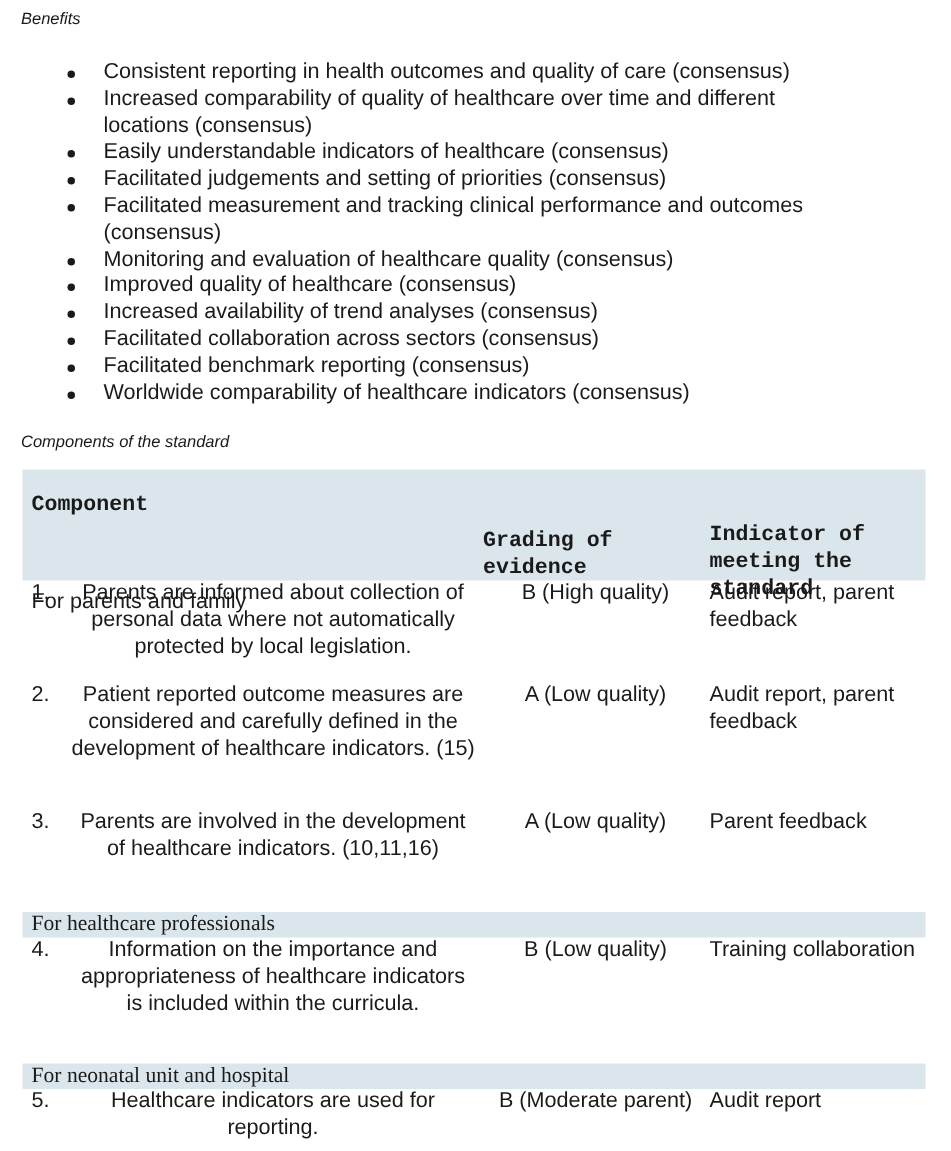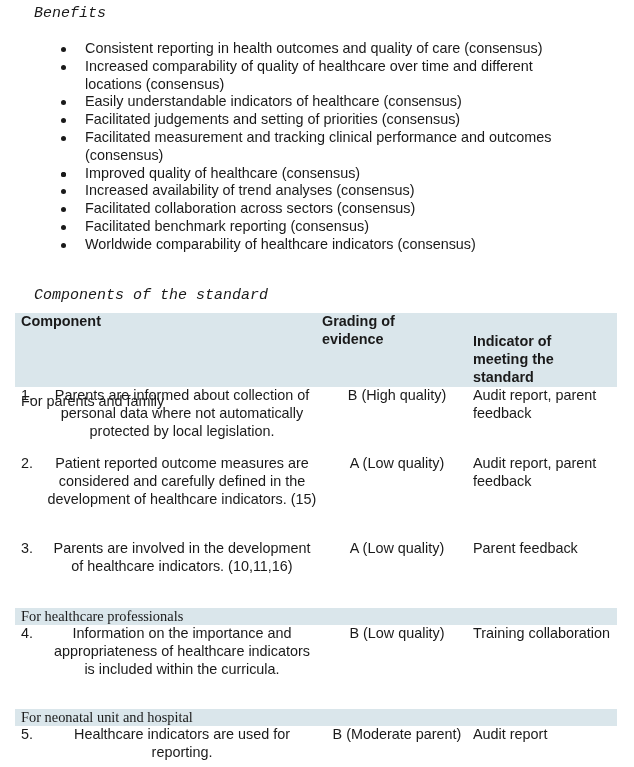--- a/index.html
+++ b/index.html
@@ -2,63 +2,63 @@
 <html><head>
 <meta charset="utf-8">
 <style>
   html, body { margin: 0; padding: 0; background: #ffffff; }
   body {
     width: 634px; height: 767px; overflow: hidden; position: relative;
     font-family: "Liberation Sans", sans-serif; color: #1a1a1a;
     font-size: 14.4px; line-height: 17.8px;
   }
   .heading {
-    position: absolute; left: 34px; font-style: italic; font-size: 15px; font-family: Liberation Mono, monospace;
+    position: absolute; left: 14px; font-style: italic; font-size: 11px;
   }
   .bullets { position: absolute; left: 0; top: 40px; width: 634px; margin: 0; padding: 0; list-style: none; }
-  .bullets li { position: relative; padding-left: 69px; width: 480px; margin-left: 16px; }
+  .bullets li { position: relative; padding-left: 69px; width: 480px; }
   .bullets li .dot {
     position: absolute; left: 45px; top: 7px; width: 5px; height: 5px;
     background: #1a1a1a; border-radius: 50%;
   }
   .table { position: absolute; left: 15px; top: 313px; width: 602px; }
   .thead { background: #dae6eb; height: 74px; position: relative; }
-  .th { position: absolute; top: 0; font-weight: bold; }
+  .th { position: absolute; top: 16px; font-weight: bold; font-family: Liberation Mono, monospace; }
   .section { background: #dae6eb; height: 17px; line-height: 17px; padding-left: 6px; font-family: Liberation Serif, serif; }
   .row { position: relative; }
   .num { position: absolute; left: 6px; top: 0; }
   .comp { position: absolute; left: 32px; top: 0; width: 270px; text-align: center; }
   .grade { position: absolute; left: 307px; top: 0; width: 150px; text-align: center; }
   .ind { position: absolute; left: 458px; top: 0; width: 140px; }
 </style>
 </head>
 <body>
 
 <div class="heading" style="top:5px;">Benefits</div>
 
 <ul class="bullets">
   <li><span class="dot"></span><span>Consistent reporting in health outcomes and quality of care (consensus)</span></li>
   <li><span class="dot"></span><span>Increased comparability of quality of healthcare over time and different locations (consensus)</span></li>
   <li><span class="dot"></span><span>Easily understandable indicators of healthcare (consensus)</span></li>
   <li><span class="dot"></span><span>Facilitated judgements and setting of priorities (consensus)</span></li>
   <li><span class="dot"></span><span>Facilitated measurement and tracking clinical performance and outcomes (consensus)</span></li>
-  <li><span class="dot"></span></li>
+  <li><span class="dot"></span><span>Monitoring and evaluation of healthcare quality (consensus)</span></li>
   <li><span class="dot"></span><span>Improved quality of healthcare (consensus)</span></li>
   <li><span class="dot"></span><span>Increased availability of trend analyses (consensus)</span></li>
   <li><span class="dot"></span><span>Facilitated collaboration across sectors (consensus)</span></li>
   <li><span class="dot"></span><span>Facilitated benchmark reporting (consensus)</span></li>
   <li><span class="dot"></span><span>Worldwide comparability of healthcare indicators (consensus)</span></li>
 </ul>
 
 <div class="heading" style="top:287px;">Components of the standard</div>
 
 <div class="table">
   <div class="thead">
     <div class="th" style="left:6px;">Component</div>
-    <div class="th" style="left:307px; width:100px;">Grading of evidence</div>
+    <div class="th" style="left:307px; width:100px;margin-top:24px;">Grading of evidence</div>
     <div class="th" style="left:458px; width:120px;margin-top:20px;">Indicator of meeting the standard</div>
     <div style="position:absolute; left:6px; top:57px;margin-top:23px;">For parents and family</div>
   </div>
 
   <div class="row" style="height:68px;">
     <span class="num">1.</span>
     <span class="comp">Parents are informed about collection of personal data where not automatically protected by local legislation.</span>
     <span class="grade">B (High quality)</span>
     <span class="ind">Audit report, parent feedback</span>
   </div>

